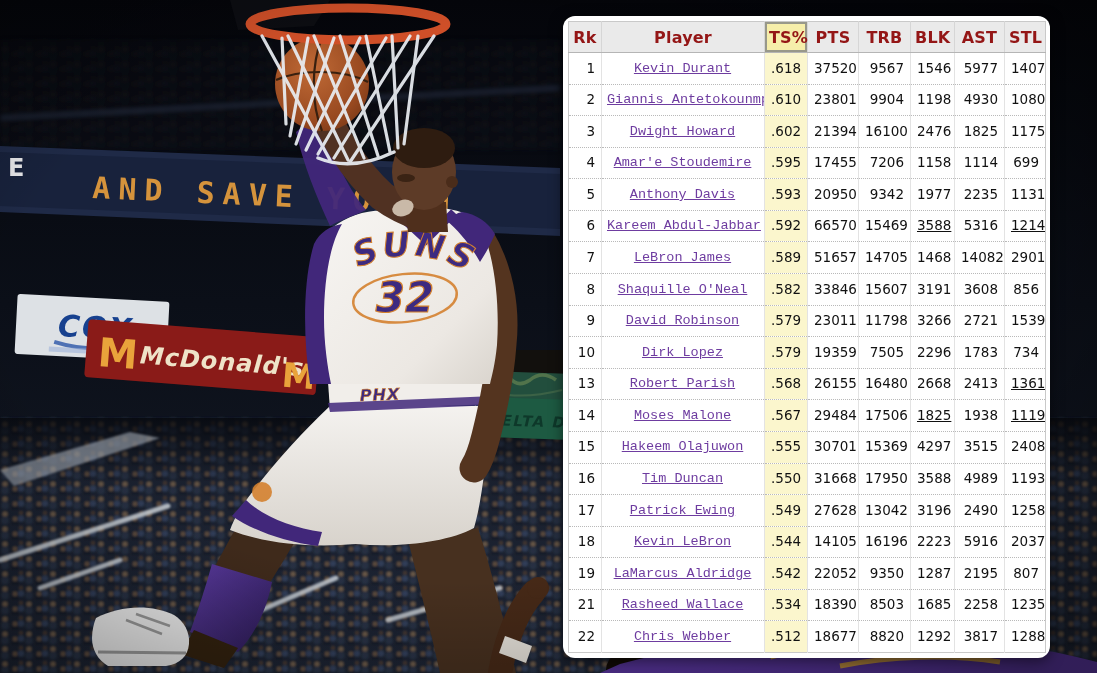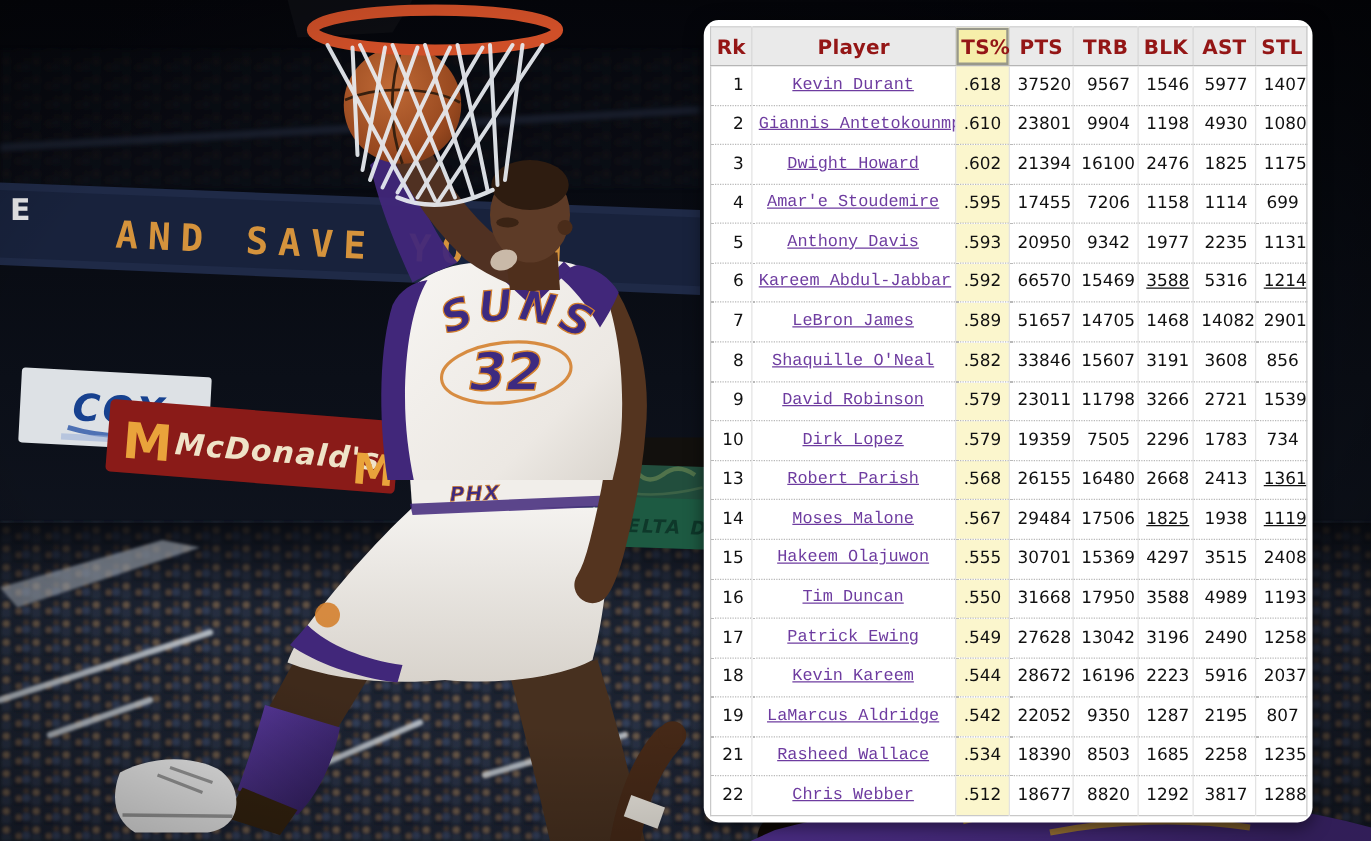--- a/index.html
+++ b/index.html
@@ -411,23 +411,23 @@
             <td class="col-player"><a href="#">Patrick Ewing</a></td>
             <td class="col-ts sorted">.549</td>
             <td class="col-pts">27628</td>
             <td class="col-trb">13042</td>
             <td class="col-blk">3196</td>
             <td class="col-ast">2490</td>
             <td class="col-stl">1258</td>
           </tr>
           <tr>
             <td class="col-rk">18</td>
-            <td class="col-player"><a href="#">Kevin Kareem</a></td>
+            <td class="col-player"><a href="#">Kevin LeBron</a></td>
             <td class="col-ts sorted">.544</td>
-            <td class="col-pts">28672</td>
+            <td class="col-pts">14105</td>
             <td class="col-trb">16196</td>
             <td class="col-blk">2223</td>
             <td class="col-ast">5916</td>
             <td class="col-stl">2037</td>
           </tr>
           <tr>
             <td class="col-rk">19</td>
             <td class="col-player"><a href="#">LaMarcus Aldridge</a></td>
             <td class="col-ts sorted">.542</td>
             <td class="col-pts">22052</td>

